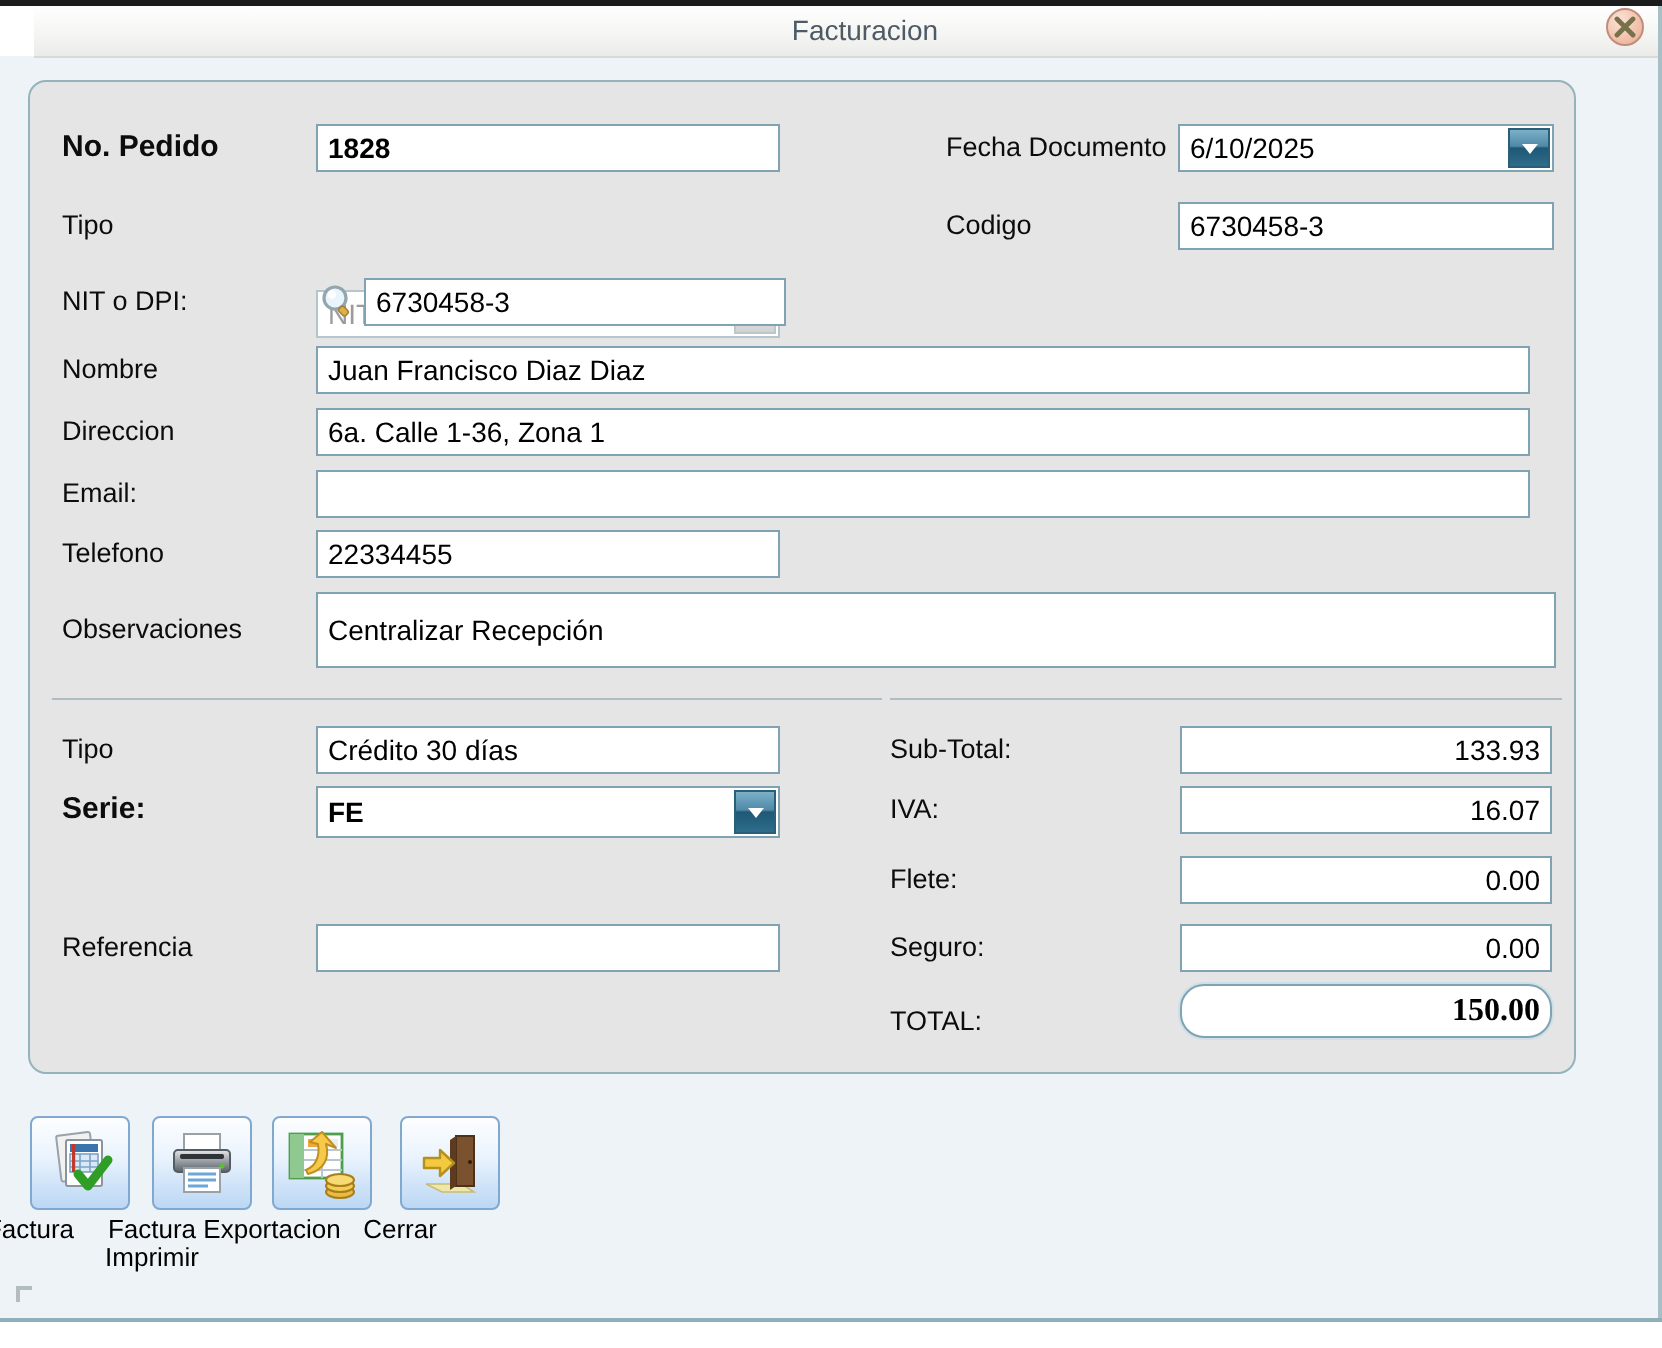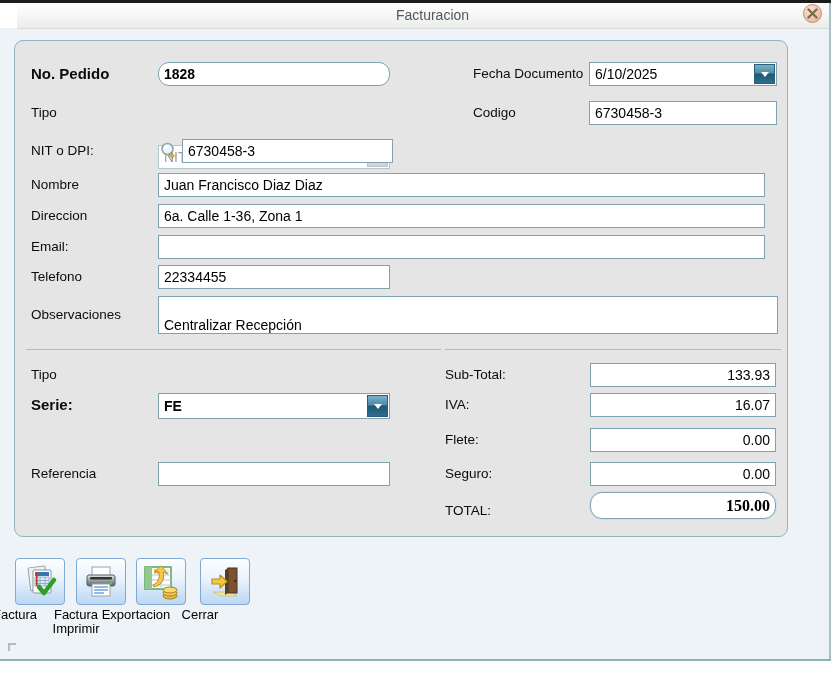--- a/index.html
+++ b/index.html
@@ -40,21 +40,21 @@
   .lbl{position:absolute;font-size:13.5px;color:#0c0c0c;line-height:24px;white-space:nowrap;}
   .lbl-bold{font-weight:bold;font-size:15px;}
   .field{
     position:absolute;height:24px;box-sizing:border-box;
     border:1px solid #7fa3b2;background:#ffffff;
     font-family:"Liberation Sans","DejaVu Sans",sans-serif;
     font-size:14px;color:#000;padding:0 5px;outline:none;
   }
   .field-bold{font-weight:bold;}
   .num{text-align:right;}
-  textarea.field{resize:none;padding-top:20px;line-height:16px;}
+  textarea.field{resize:none;padding-top:10px;line-height:16px;}
   .total-field{font-family:"Liberation Serif","DejaVu Serif",serif;font-weight:bold;font-size:16px;border-radius:12px;}
 
   
   .combo{position:absolute;height:24px;box-sizing:border-box;border:1px solid #7fa3b2;background:#fff;}
   .combo .combo-text{
     position:absolute;left:5px;top:0;right:24px;height:22px;line-height:22px;
     font-size:14px;color:#000;overflow:hidden;white-space:nowrap;
   }
   .combo .combo-btn{
     position:absolute;top:1px;right:1px;bottom:1px;width:21px;cursor:pointer;
@@ -102,21 +102,21 @@
     <path d="M1.5 1.5 L9.5 9.5 M9.5 1.5 L1.5 9.5" stroke="#76714a" stroke-width="2.4" stroke-linecap="round"></path>
   </svg>
 </div>
 <div class="right-border"></div>
 <div class="bottom-line"></div>
 <div class="grip"></div>
 
 <div class="panel">
 
   <div class="lbl lbl-bold" style="left:16px;top:21px;">No. Pedido</div>
-  <input class="field field-bold" style="left: 143px; top: 21px; width: 232px; border-radius: 11px;" value="1828">
+  <input class="field field-bold" style="left: 143px; top: 21px; width: 232px;" value="1828">
 
   <div class="lbl" style="left:458px;top:21px;">Fecha Documento</div>
   <div class="combo" style="left:574px;top:21px;width:188px;">
     <div class="combo-text">6/10/2025</div>
     <div class="combo-btn">
       <span class="arrow-down"></span>
     </div>
   </div>
 
   <div class="lbl" style="left:16px;top:60px;">Tipo</div>
@@ -150,20 +150,21 @@
   <div class="lbl" style="left:16px;top:224px;">Telefono</div>
   <input class="field" style="left: 143px; top: 224px; width: 232px;" value="22334455">
 
   <div class="lbl" style="left:16px;top:255px;line-height:38px;">Observaciones</div>
   <textarea class="field" style="left: 143px; top: 255px; width: 620px; height: 38px;">Centralizar Recepción</textarea>
 
   <div class="divider" style="left:11px;top:308px;width:415px;"></div>
   <div class="divider" style="left:430px;top:308px;width:336px;"></div>
 
   <div class="lbl" style="left:16px;top:322px;">Tipo</div>
+  <input class="field" style="left: 143px; top: 322px; width: 232px;" value="Crédito 30 días">
 
   <div class="lbl lbl-bold" style="left:16px;top:352px;">Serie:</div>
   <div class="combo" style="left:143px;top:352px;width:232px;height:26px;">
     <div class="combo-text bold" style="height:24px;line-height:24px;">FE</div>
     <div class="combo-btn">
       <span class="arrow-down"></span>
     </div>
   </div>
 
   <div class="lbl" style="left:16px;top:421px;">Referencia</div>

